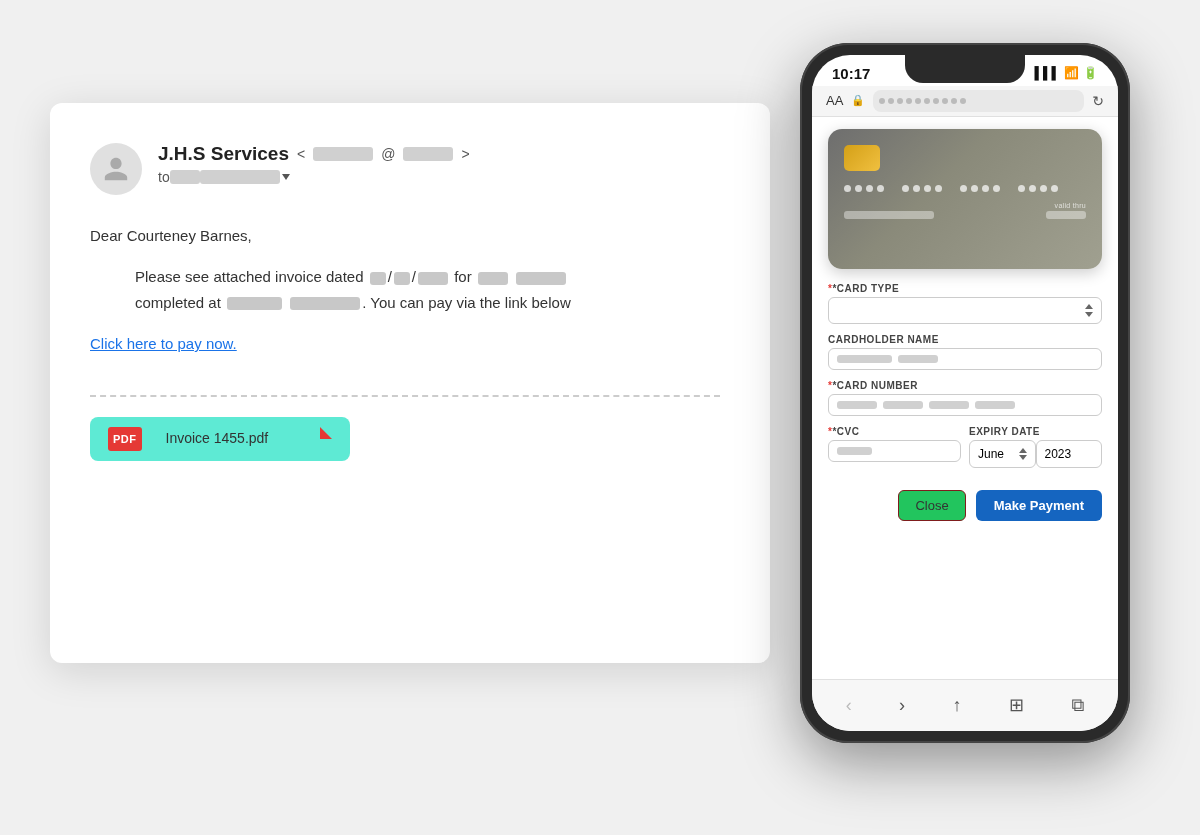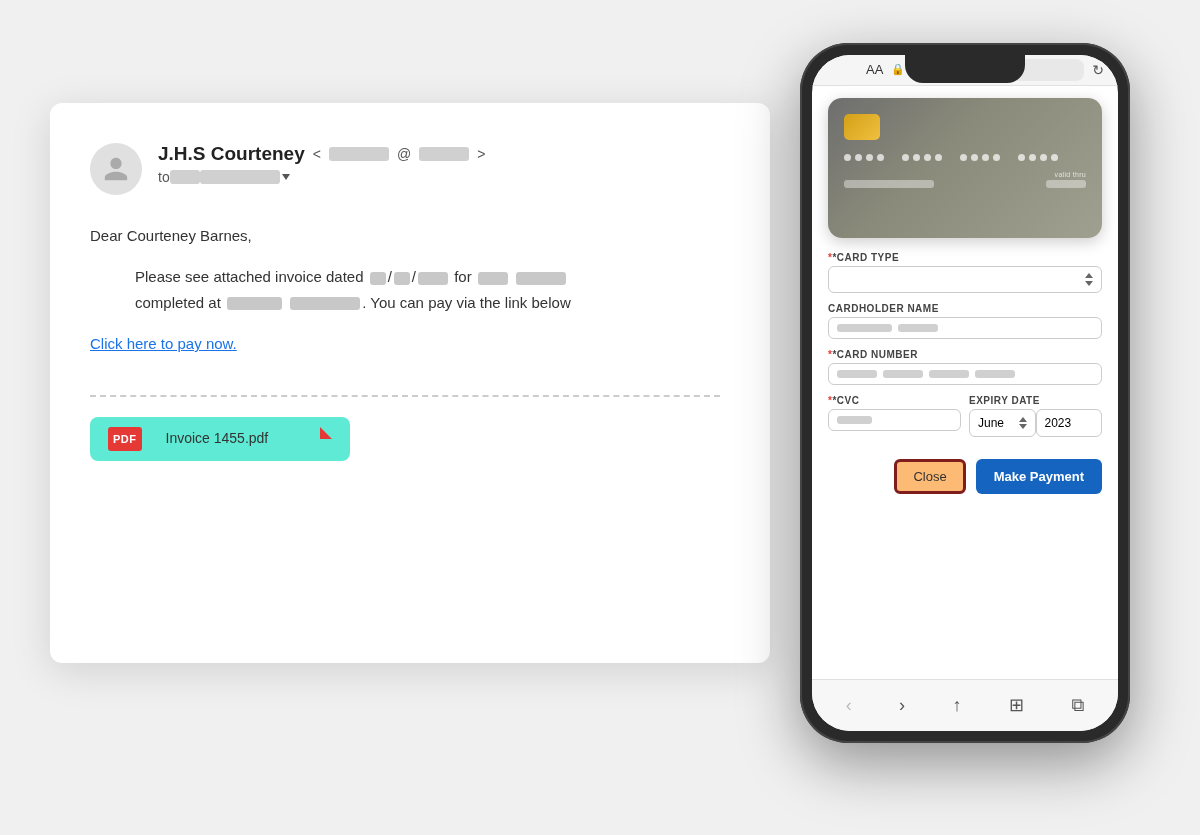--- a/index.html
+++ b/index.html
@@ -259,21 +259,20 @@
       background: #f5f5f5;
       border-bottom: 1px solid #e0e0e0;
       gap: 8px;
       font-size: 12px;
     }
 
     .browser-aa {
       font-size: 13px;
       color: #333;
       font-weight: 500;
-      margin-left: 40px;
     }
 
     .browser-lock {
       font-size: 11px;
       color: #555;
     }
 
     .browser-url {
       flex: 1;
       background: #e8e8e8;
@@ -477,22 +476,22 @@
 
     
     .payment-buttons {
       display: flex;
       justify-content: flex-end;
       gap: 10px;
       margin-top: 12px;
     }
 
     .btn-close {
-      border: 3px solid #7f1d1d;
-      background: #fdba74;
+      border: 1px solid #7f1d1d;
+      background: #22c55e;
       border-radius: 6px;
       padding: 7px 16px;
       font-size: 13px;
       color: #333;
       cursor: pointer;
     }
 
     .btn-pay {
       background: #1565c0;
       color: #fff;
@@ -547,21 +546,21 @@
 
   <div class="email-card">
     <div class="email-header">
       <div class="avatar">
         <svg viewBox="0 0 24 24">
           <path d="M12 12c2.7 0 4.8-2.1 4.8-4.8S14.7 2.4 12 2.4 7.2 4.5 7.2 7.2 9.3 12 12 12zm0 2.4c-3.2 0-9.6 1.6-9.6 4.8v2.4h19.2v-2.4c0-3.2-6.4-4.8-9.6-4.8z"></path>
         </svg>
       </div>
       <div class="email-from-block">
         <div class="email-from-row">
-          <span class="sender-name">J.H.S Courteney</span>
+          <span class="sender-name">J.H.S Services</span>
           <span class="email-angle-bracket">&lt;</span>
           <span class="redacted-bar" style="width:60px;"></span>
           <span class="email-angle-bracket">@</span>
           <span class="redacted-bar" style="width:50px;"></span>
           <span class="email-angle-bracket">&gt;</span>
         </div>
         <div class="email-to-row">
           <span class="to-label">to</span>
           <span class="redacted-bar" style="width:30px;"></span>
           <span class="redacted-bar" style="width:80px;"></span>
@@ -595,20 +594,28 @@
         <div class="pdf-corner"></div>
       </div>
     </div>
   </div>
 
   <div class="phone-mockup">
     <div class="phone-outer">
       <div class="phone-inner">
         <div class="phone-notch"></div>
 
+        <div class="status-bar">
+          <span class="status-time">10:17</span>
+          <div class="status-icons">
+            <span>▌▌▌</span>
+            <span>📶</span>
+            <span>🔋</span>
+          </div>
+        </div>
 
         <div class="browser-bar">
           <span class="browser-aa">AA</span>
           <span class="browser-lock">🔒</span>
           <div class="browser-url">
             <div class="url-dots">
               <div class="url-dot"></div>
               <div class="url-dot"></div>
               <div class="url-dot"></div>
               <div class="url-dot"></div>

